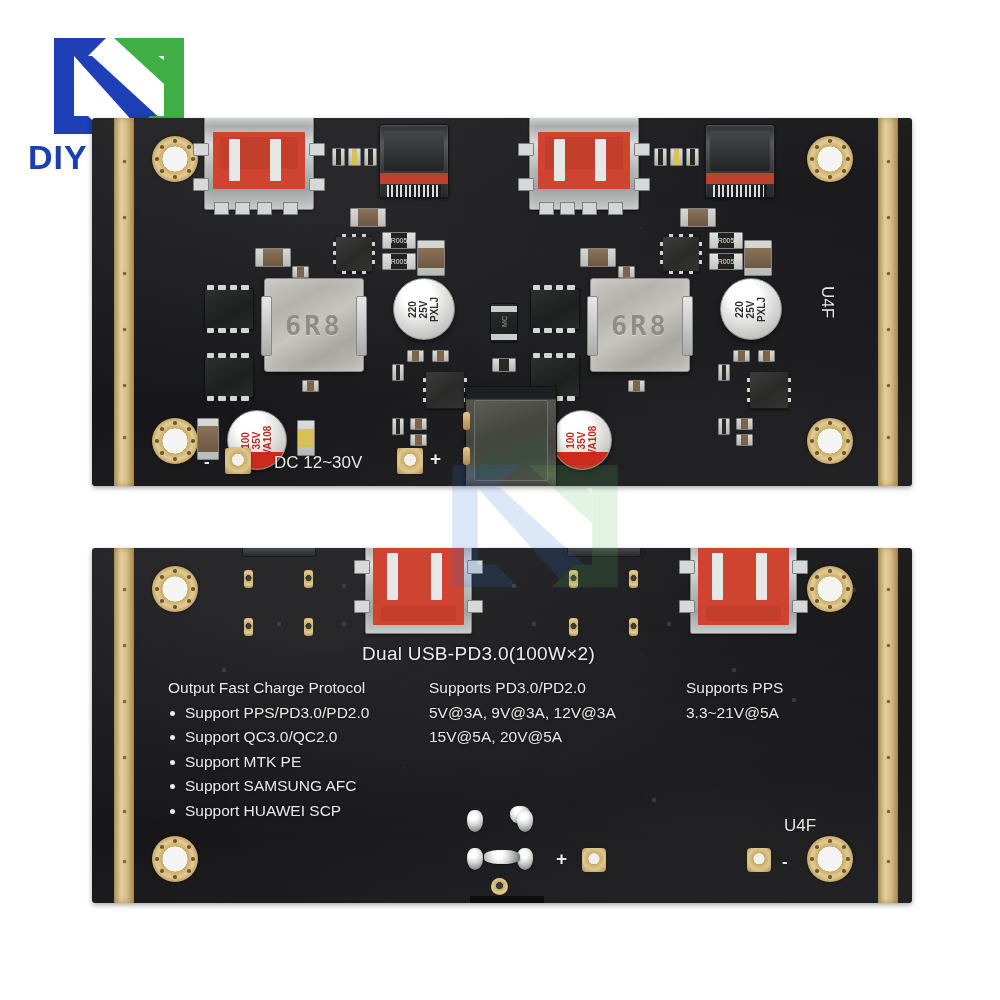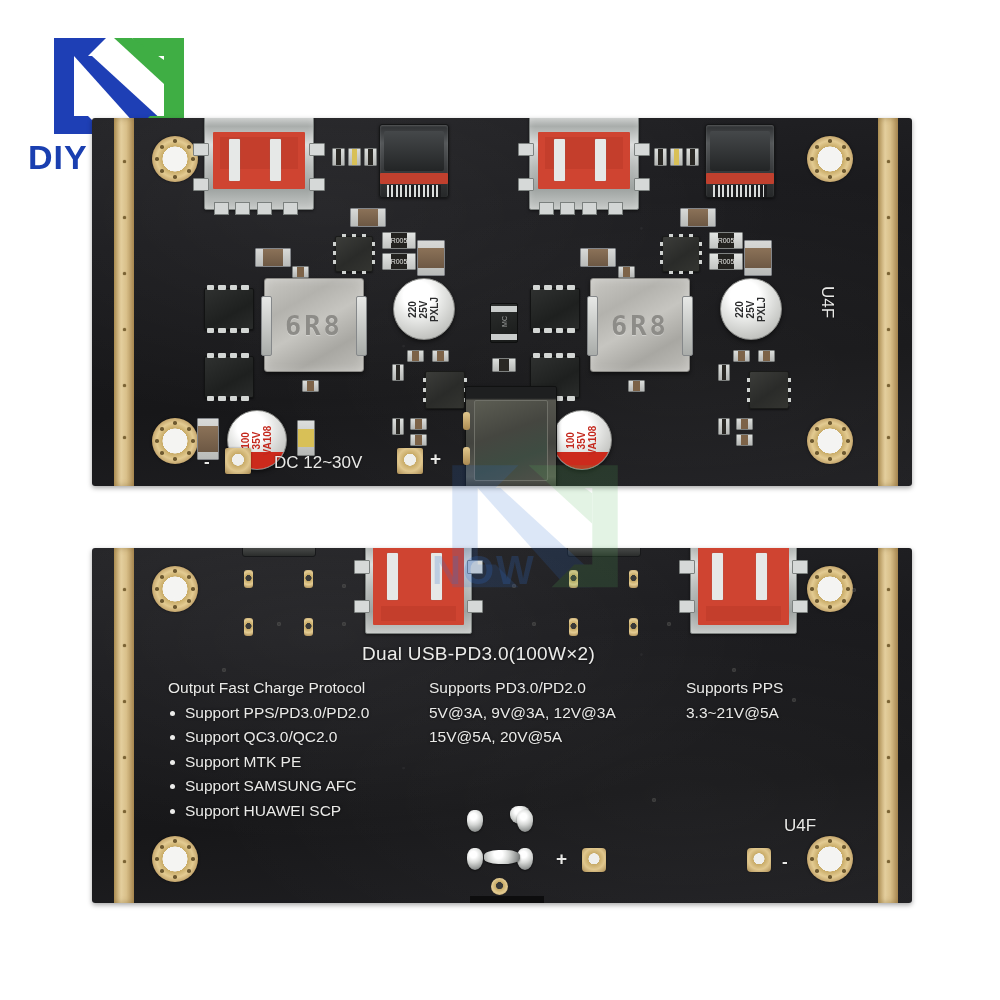--- a/index.html
+++ b/index.html
@@ -723,15 +723,14 @@
   </div>
 
   <div class="watermark">
     <svg viewBox="0 0 150 110" width="210" height="140">
       <path d="M10 8 L62 8 L44 26 L30 26 L30 86 L44 86 L62 104 L10 104 Z" fill="#2f6fd0"></path>
       <path d="M30 26 L48 26 L120 92 L120 104 L100 104 Z" fill="#2f6fd0"></path>
       <path d="M140 8 L88 8 L106 26 L120 26 L120 86 L106 86 L88 104 L140 104 Z" fill="#57b95c"></path>
       <path d="M88 8 L70 8 L120 54 L120 30 Z" fill="#57b95c"></path>
     </svg>
   </div>
-  <div class="wm-text">NOW</div>
 
 </div>
 
 </body></html>

